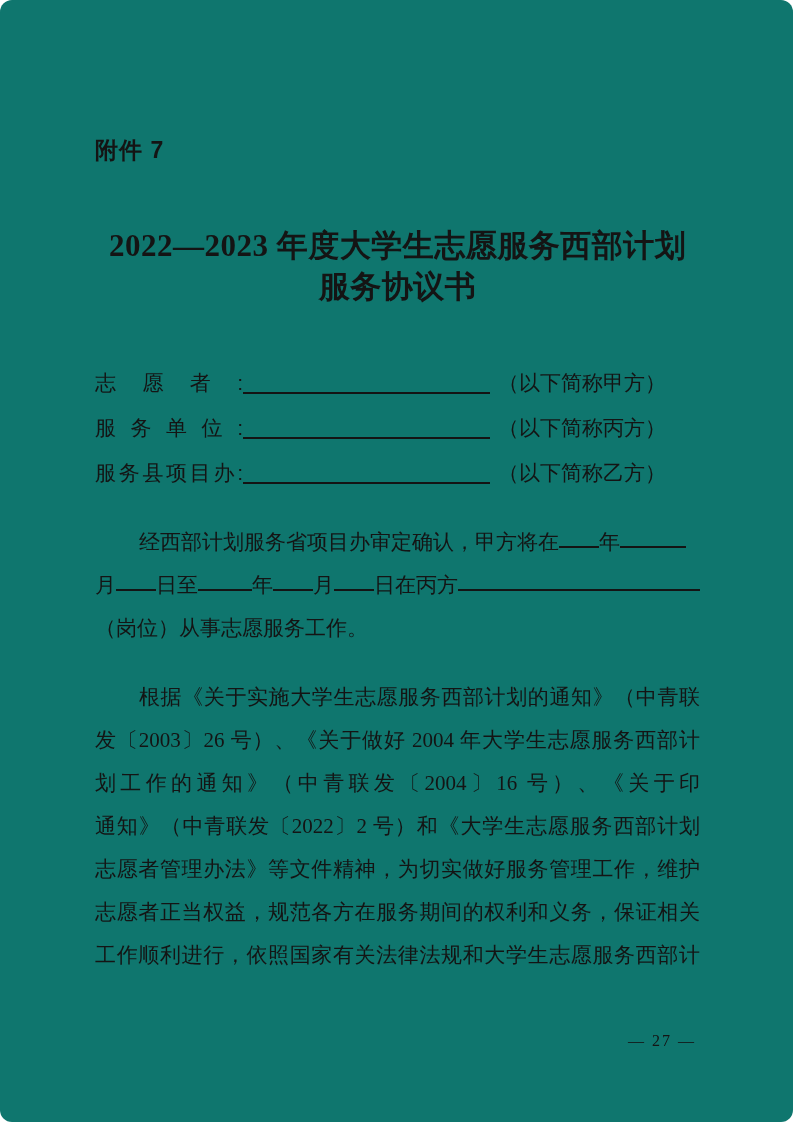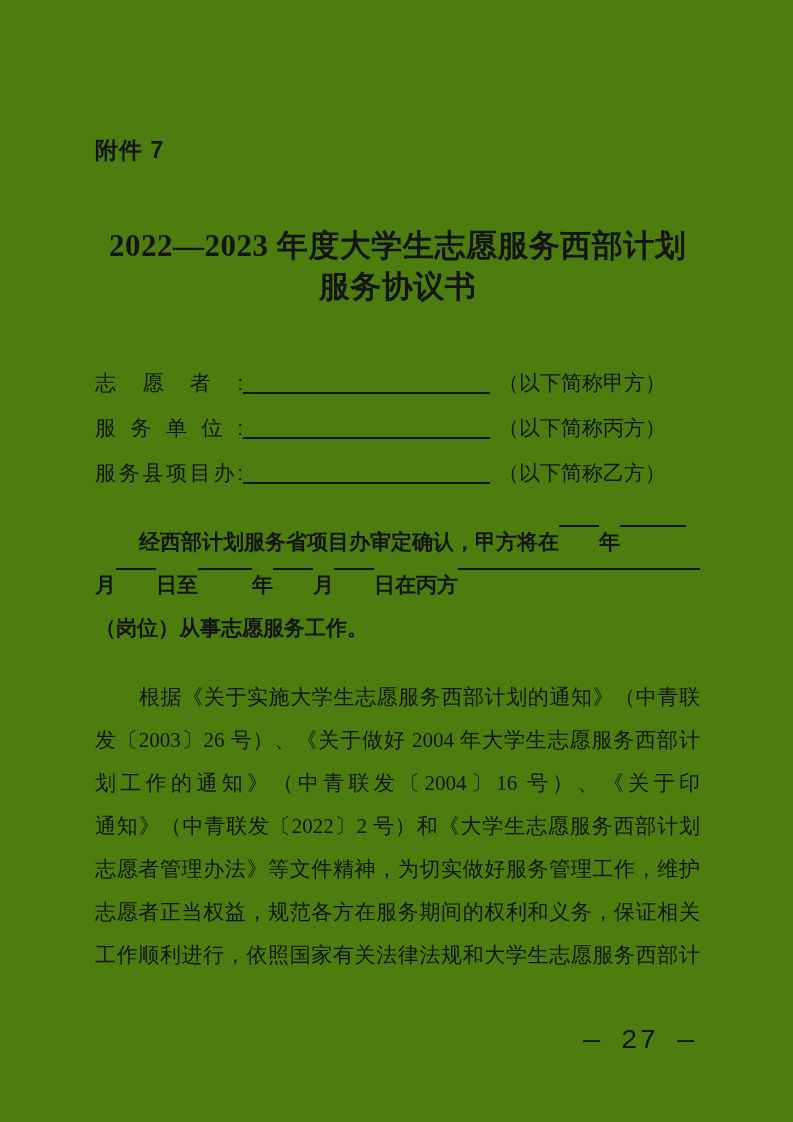--- a/index.html
+++ b/index.html
@@ -6,21 +6,22 @@
   html, body { background: #ffffff; }
   body {
     width: 793px; height: 1122px;
     font-family: "Liberation Serif", "DejaVu Serif", serif;
     color: #141414;
     position: relative;
     overflow: hidden;
   }
   .page {
     position: absolute; inset: 0;
-    background: #4d7c0f;
+    background: #0f766e;
+    border-radius: 12px;
   }
   .content-col { position: absolute; left: 95px; width: 605px; }
 
   
   .attachment {
     position: absolute; top: 136px; left: 95px;
     font-family: "Liberation Sans", "DejaVu Sans", sans-serif;
     font-weight: bold; font-size: 23px; line-height: 28px;
     letter-spacing: 1px;
   }
@@ -53,24 +54,23 @@
     width: 247px; height: 0;
     border-bottom: 2px solid #141414;
     position: relative; top: 4px;
     flex: none;
   }
   .party-note { margin-left: 8px; white-space: nowrap; }
 
   
   .para1 { top: 521px; font-size: 21px; }
   .pline {
-    display: flex; align-items: flex-start;
+    display: flex; align-items: center;
     height: 43px; line-height: 43px;
     white-space: nowrap;
-    font-weight: bold;
   }
   .pline .txt { flex: none; }
   .indent { margin-left: 44px; }
   .blank {
     height: 0; border-bottom: 2px solid #141414;
     position: relative; top: 4px; flex: none;
   }
   .blank.w40 { width: 40px; }
   .blank.w54 { width: 54px; }
   .blank.fill { flex: 1 1 auto; }
@@ -81,23 +81,22 @@
   .jline {
     height: 43px; line-height: 43px;
     text-align: justify; text-align-last: justify;
     white-space: nowrap; overflow: hidden;
   }
   .jline.first { text-indent: 44px; }
 
   
   .page-number {
     position: absolute; top: 1028px; right: 97px;
-    font-size: 28px; line-height: 26px;
+    font-size: 16px; line-height: 26px;
     letter-spacing: 2px;
-    font-family: Liberation Mono, monospace;
   }
 </style>
 </head>
 <body>
 
 <div class="page">
 
   <div class="attachment">附件 7</div>
 
   <div class="content-col title-block">

